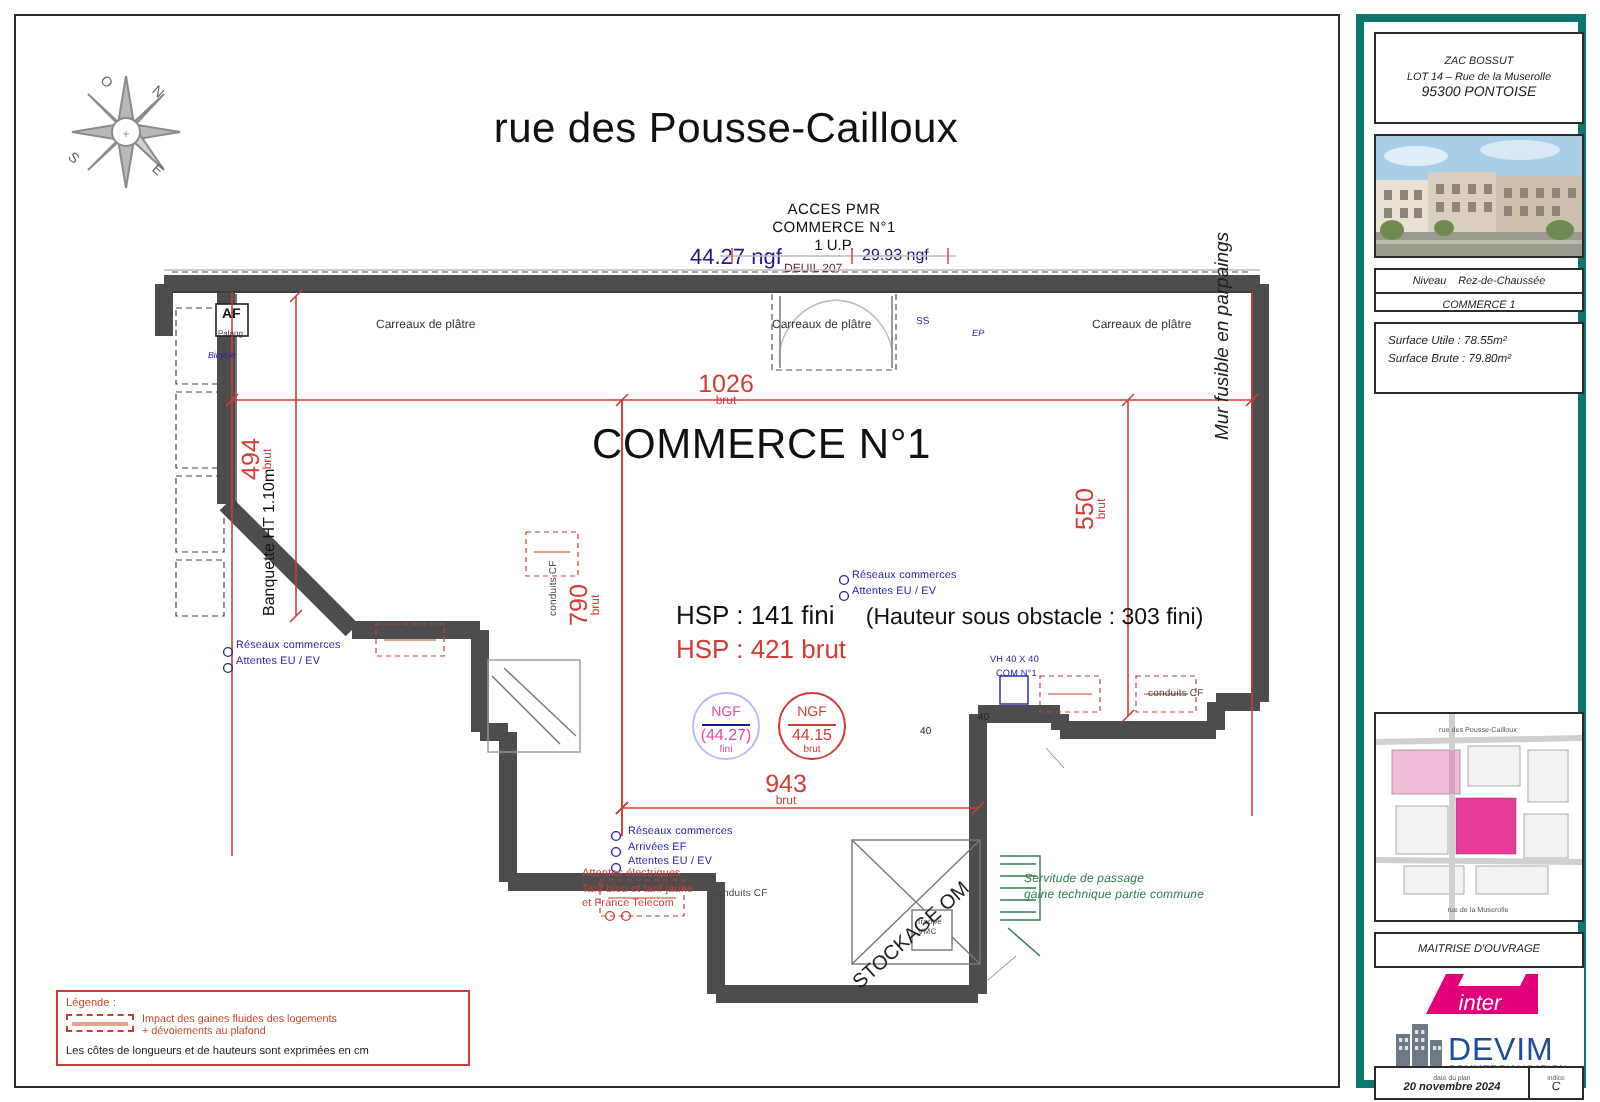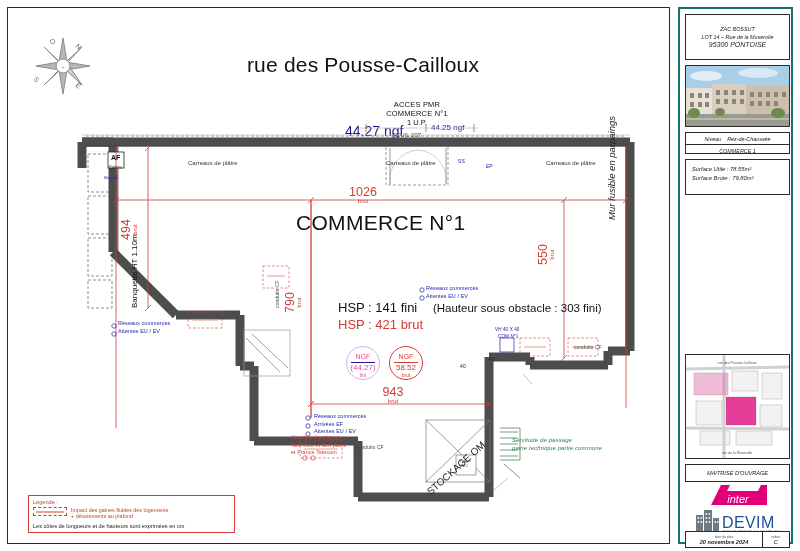--- a/index.html
+++ b/index.html
@@ -12,39 +12,39 @@
   }
   .page{position:absolute;inset:0;}
 
   
   .plan-frame{
     position:absolute;left:7px;top:7px;width:663px;height:537px;
     border:1px solid #2b2b2b;box-sizing:border-box;background:#fff;
   }
   .title-frame{
     position:absolute;left:678px;top:7px;width:115px;height:537px;
-    border:2px solid #0f766e;box-sizing:border-box;background:#fff;
+    border:4px solid #0f766e;box-sizing:border-box;background:#fff;
   }
 
   
   .compass{position:absolute;left:22px;top:24px;width:66px;height:68px;}
   .compass svg{display:block;}
 
   
   .street-title{
     position:absolute;left:205px;top:45px;width:300px;
     font-size:21px;color:#111;text-align:center;letter-spacing:.2px;
   }
 
   
   .acces-block{position:absolute;left:344px;top:92px;width:130px;text-align:center;}
   .acces-block .l1{font-size:7.5px;color:#111;line-height:9px;letter-spacing:.2px;}
   .acces-block .l2{font-size:7.5px;color:#111;line-height:9px;letter-spacing:.2px;}
   .acces-block .l3{font-size:7.5px;color:#111;line-height:9px;}
-  .ngf-left{position:absolute;left:337px;top:115px;font-size:14px;color:#1a1a8c;}
+  .ngf-left{position:absolute;left:337px;top:115px;font-size:11px;color:#1a1a8c;}
   .ngf-right{position:absolute;left:423px;top:115px;font-size:8px;color:#1a1a8c;}
   .deuxup{position:absolute;left:384px;top:124px;font-size:6px;color:#6a2b2b;}
 
   
   .walls{position:absolute;left:0;top:0;width:663px;height:537px;}
   .dimtxt{position:absolute;color:#d23b35;text-align:center;}
   .dimtxt .num{font-size:12.5px;line-height:12px;}
   .dimtxt .sub{font-size:6px;line-height:7px;}
   .dimtxt.vert{transform:rotate(-90deg);transform-origin:center center;}
 
@@ -177,21 +177,21 @@
     </div>
 
     <div class="street-title">rue des Pousse-Cailloux</div>
 
     <div class="acces-block">
       <div class="l1">ACCES PMR</div>
       <div class="l2">COMMERCE N°1</div>
       <div class="l3">1 U.P.</div>
     </div>
     <div class="ngf-left">44.27 ngf</div>
-    <div class="ngf-right">44.25 ngf</div>
+    <div class="ngf-right">29.93 ngf</div>
     <div class="deuxup">DEUIL 207</div>
 
     <svg class="walls" viewBox="0 0 663 537">
       <defs>
         <pattern id="hatch" width="5" height="5" patternTransform="rotate(45)" patternUnits="userSpaceOnUse">
           <line x1="0" y1="0" x2="0" y2="5" stroke="#9a9a9a" stroke-width="1"></line>
         </pattern>
       </defs>
 
       <polygon points="72,130 625,130 625,346 603,346 603,360 520,360 520,352 478,352 478,492 352,492 352,430
@@ -401,21 +401,21 @@
 
     <div class="ngf-circ ngf-blue">
       <div class="top">NGF</div>
       <div class="rule"></div>
       <div class="bot">(44.27)</div>
       <div class="unit">fini</div>
     </div>
     <div class="ngf-circ ngf-red">
       <div class="top">NGF</div>
       <div class="rule"></div>
-      <div class="bot">58.52</div>
+      <div class="bot">44.15</div>
       <div class="unit">brut</div>
     </div>
 
     <div class="carreaux" style="left:180px;top:152px;">Carreaux de plâtre</div>
     <div class="carreaux" style="left:378px;top:152px;">Carreaux de plâtre</div>
     <div class="carreaux" style="left:538px;top:152px;">Carreaux de plâtre</div>
 
     <div class="ann ann-blue" style="left:450px;top:150px;font-size:5px;">SS</div>
     <div class="ann ann-blue" style="left:478px;top:155px;font-size:4.6px;font-style:italic;">EP</div>
 

